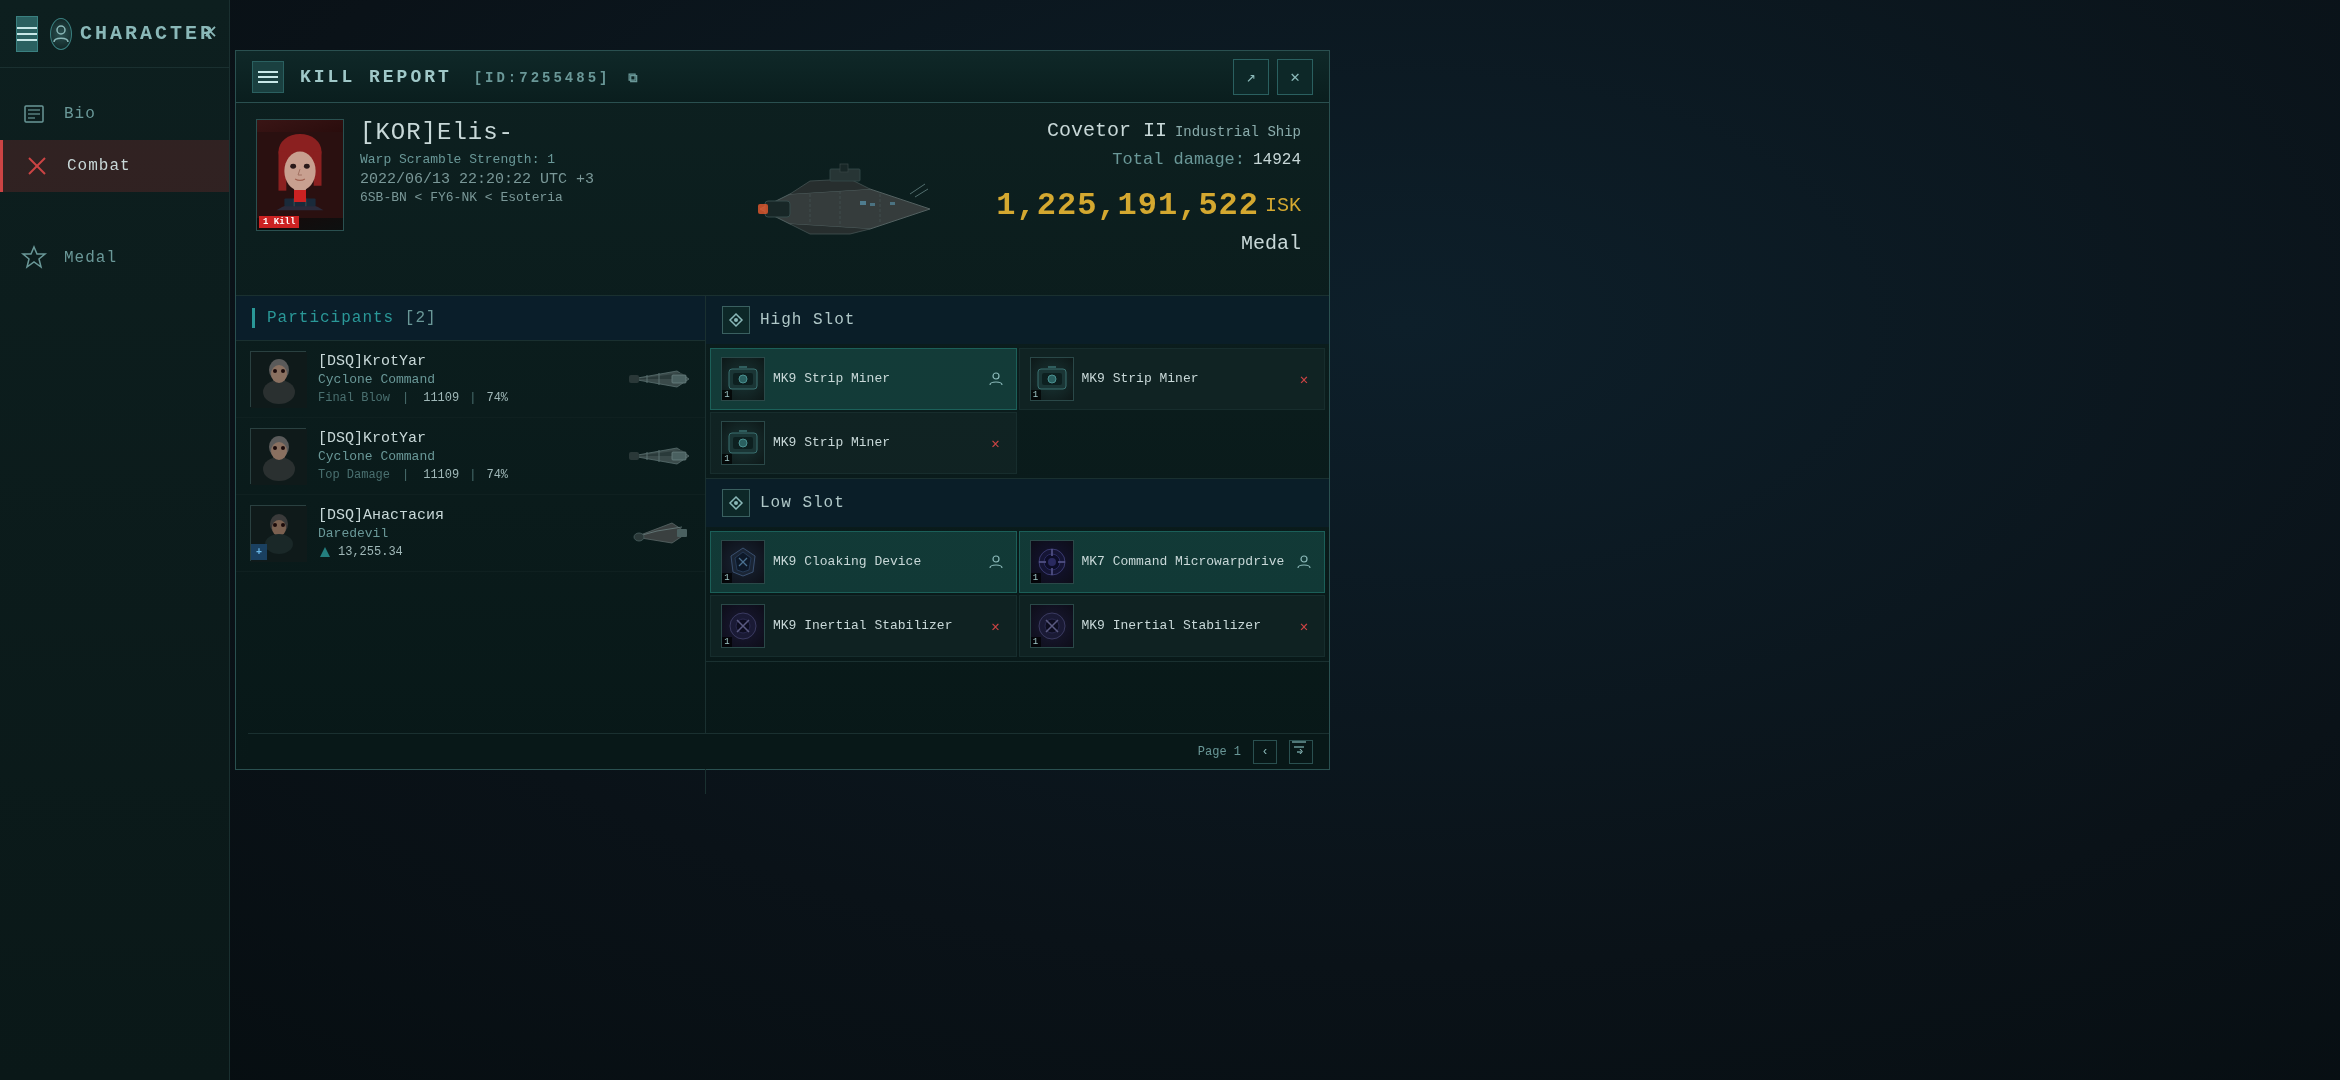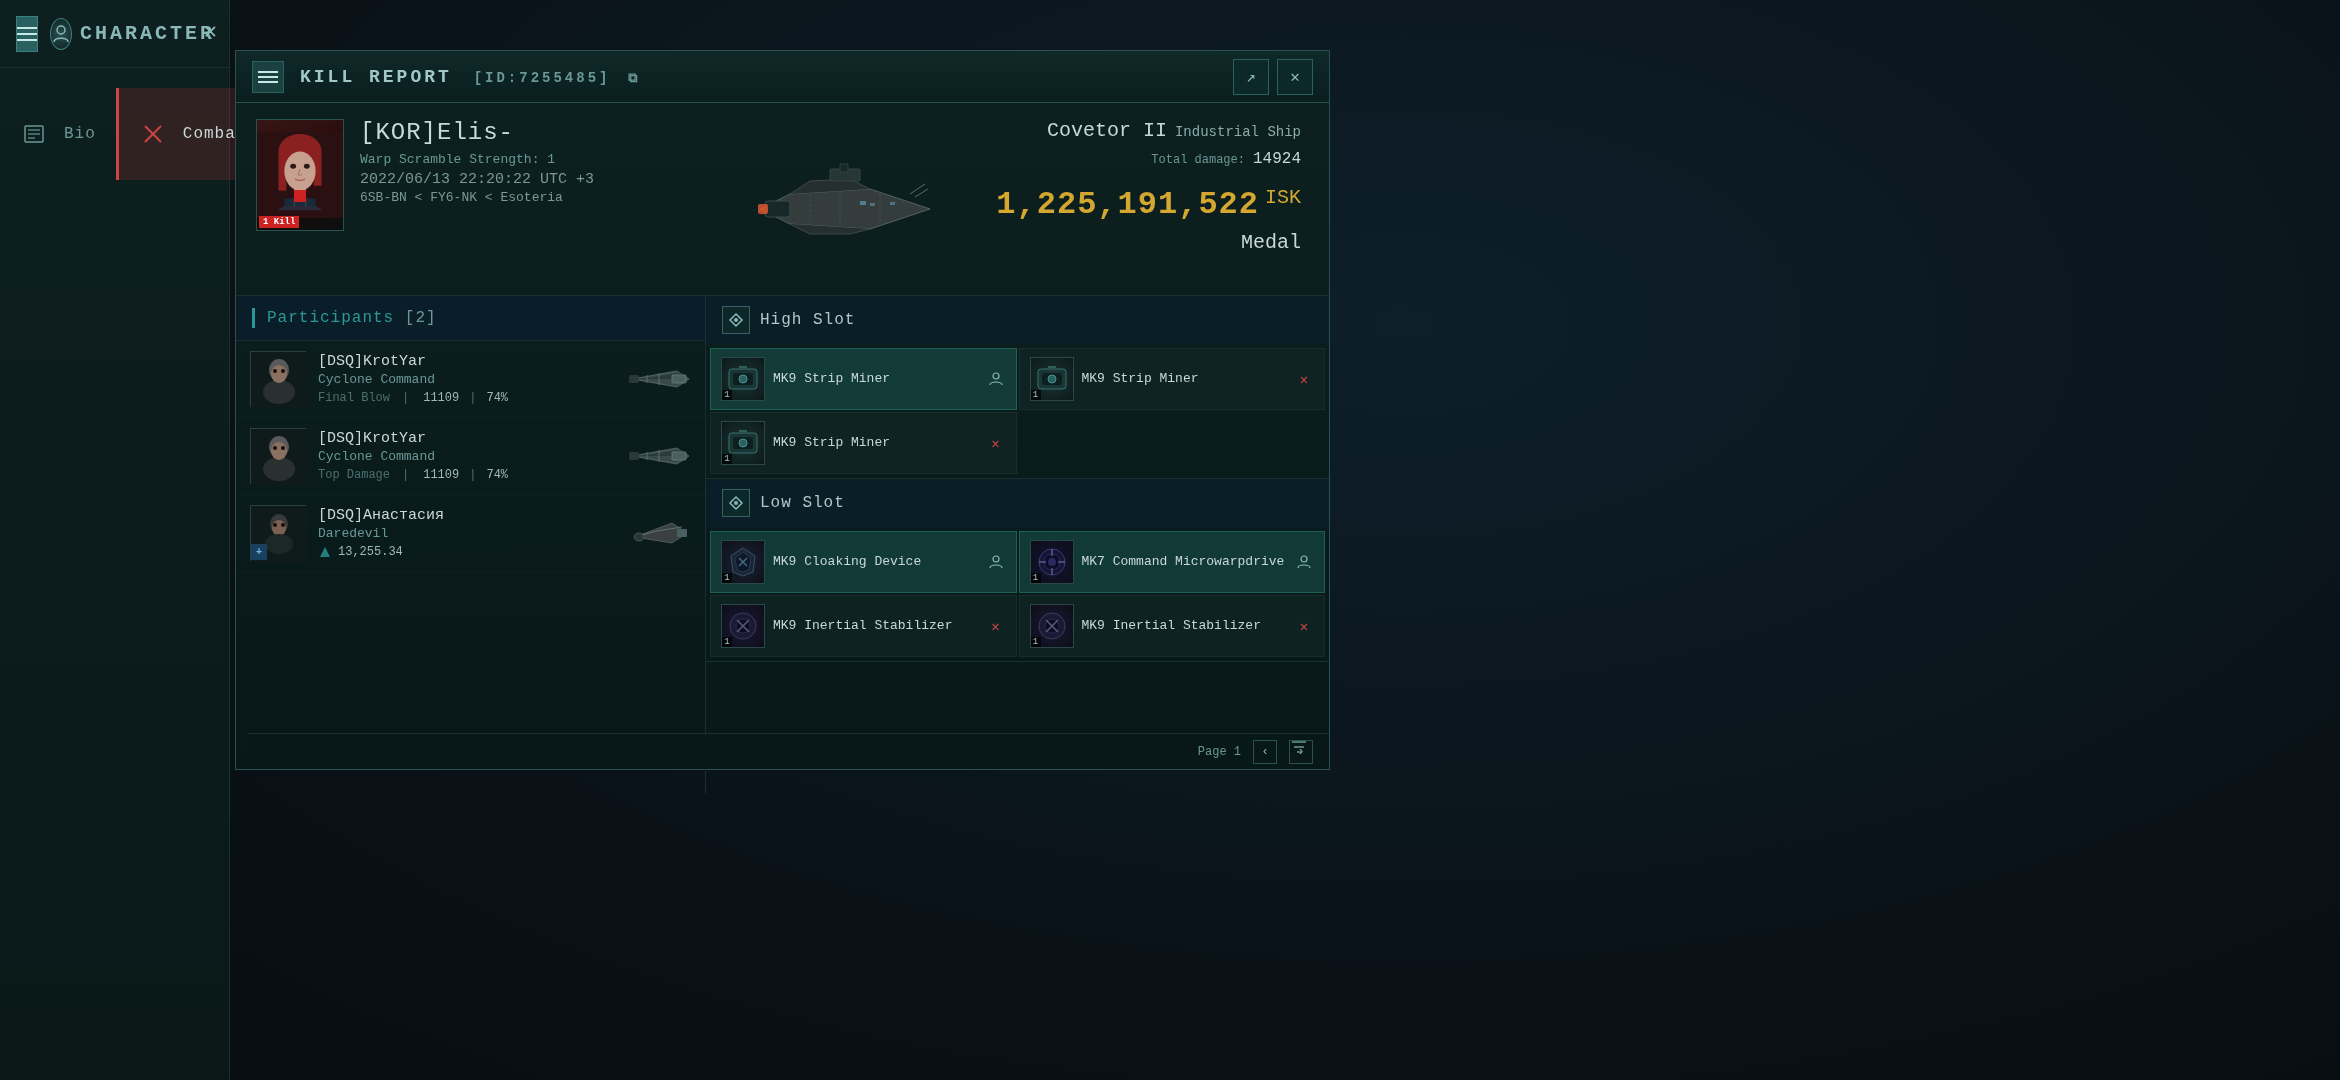--- a/index.html
+++ b/index.html
@@ -84,21 +84,21 @@
       position: absolute;
       right: 12px;
       top: 18px;
       font-size: 22px;
       color: #8ab8b8;
       cursor: pointer;
     }
 
     .sidebar-nav {
       display: flex;
-      flex-direction: row;
+      flex-direction: column;
       padding: 20px 0;
     }
 
     .sidebar-item {
       display: flex;
       align-items: center;
       padding: 12px 20px;
       cursor: pointer;
       gap: 16px;
       color: #6a9898;
@@ -293,21 +293,21 @@
       margin-bottom: 4px;
     }
 
     .ship-type {
       font-size: 14px;
       color: #8aacac;
       margin-bottom: 8px;
     }
 
     .total-damage-label {
-      font-size: 12px;
+      font-size: 17px;
       color: #6a9898;
       margin-bottom: 4px;
     }
 
     .total-damage-value {
       font-size: 16px;
       color: #c8d8d8;
       margin-bottom: 8px;
     }
 
@@ -761,21 +761,21 @@
 
     <div class="ship-info">
       <div style="display:flex; align-items:baseline; gap:8px; justify-content:flex-end; margin-bottom:2px;">
         <span class="ship-name">Covetor II</span>
         <span class="ship-type">Industrial Ship</span>
       </div>
       <div style="display:flex; align-items:baseline; gap:8px; justify-content:flex-end; margin-bottom:10px;">
         <span class="total-damage-label">Total damage:</span>
         <span class="total-damage-value">14924</span>
       </div>
-      <div style="display:flex; align-items:flex-start; justify-content:flex-end;font-family:Liberation Mono, monospace;">
+      <div style="display:flex; align-items:center; justify-content:flex-end;font-family:Liberation Mono, monospace;">
         <span class="isk-value">1,225,191,522</span>
         <span class="isk-label">ISK</span>
       </div>
       <div class="kill-type-label">Medal</div>
     </div>
   </div>
 
   <div class="content-area">
 
     <div class="participants-panel">

